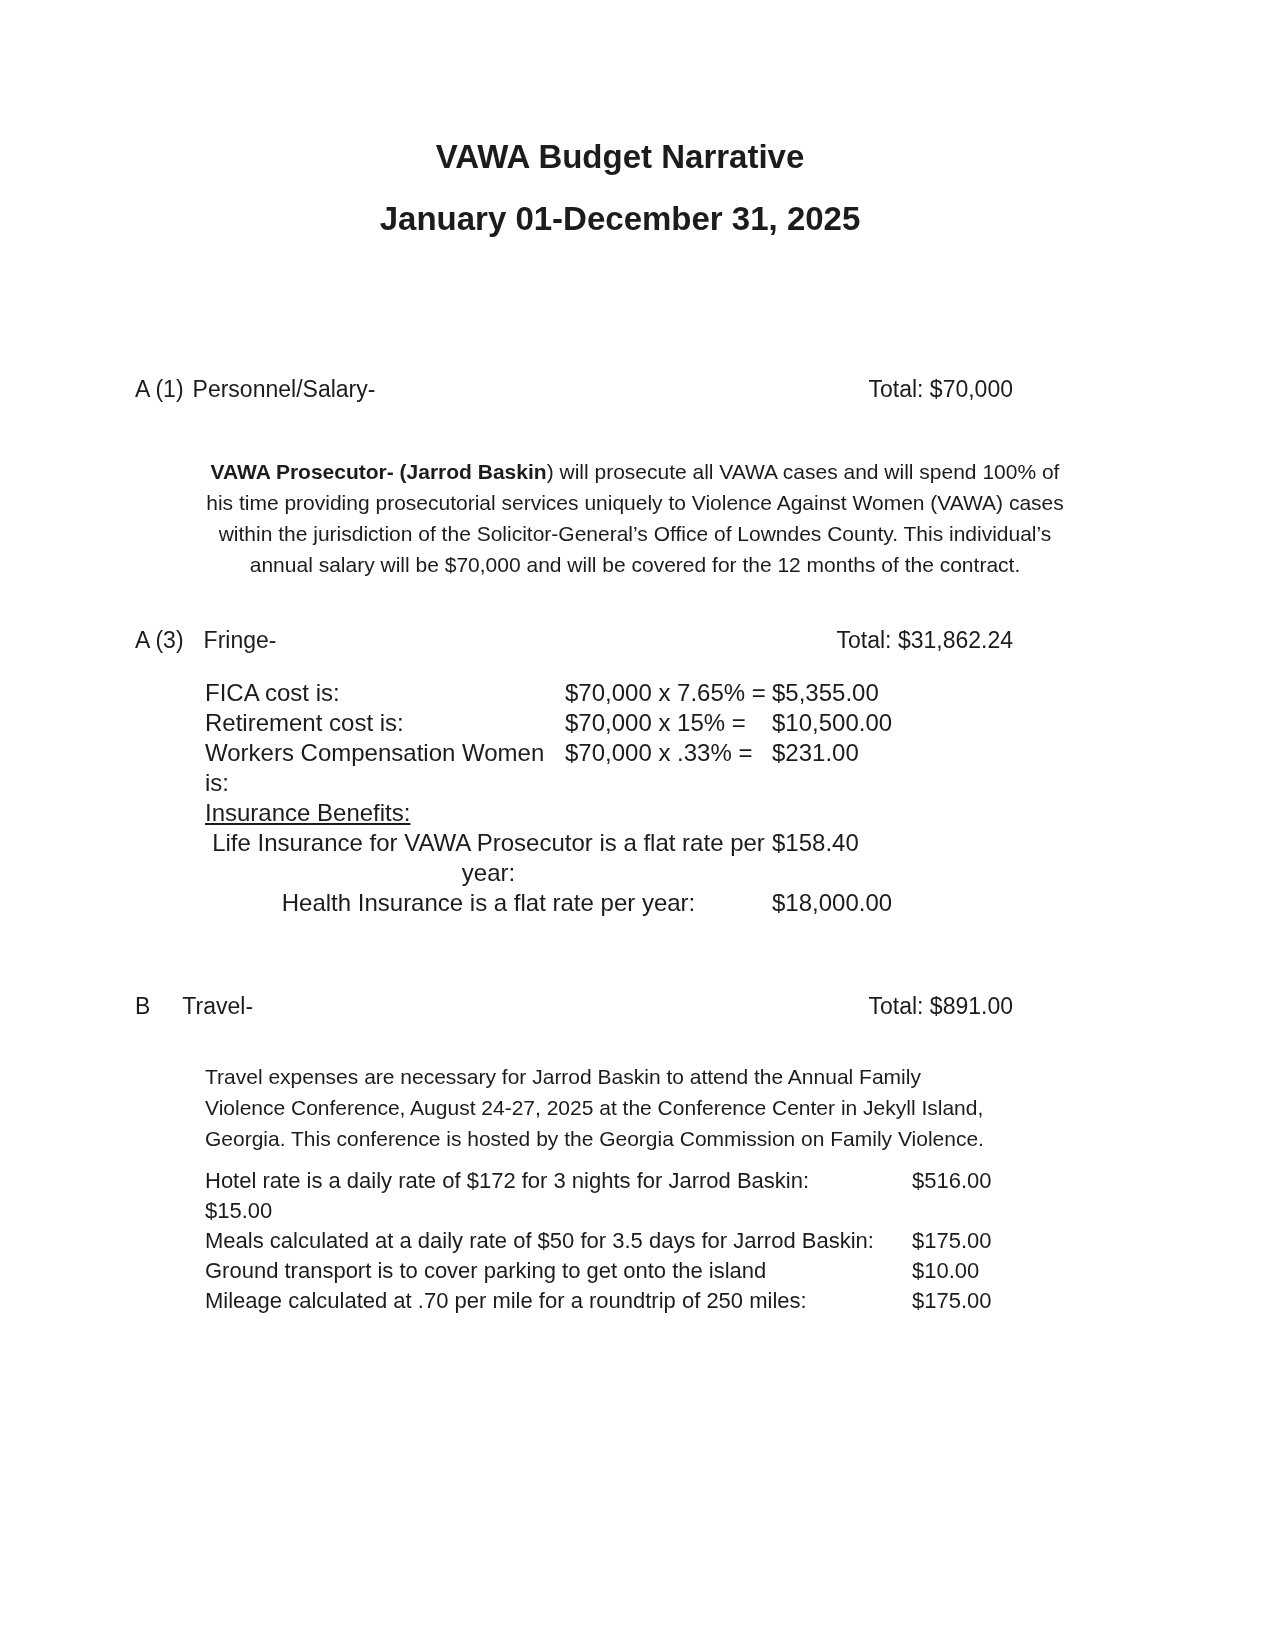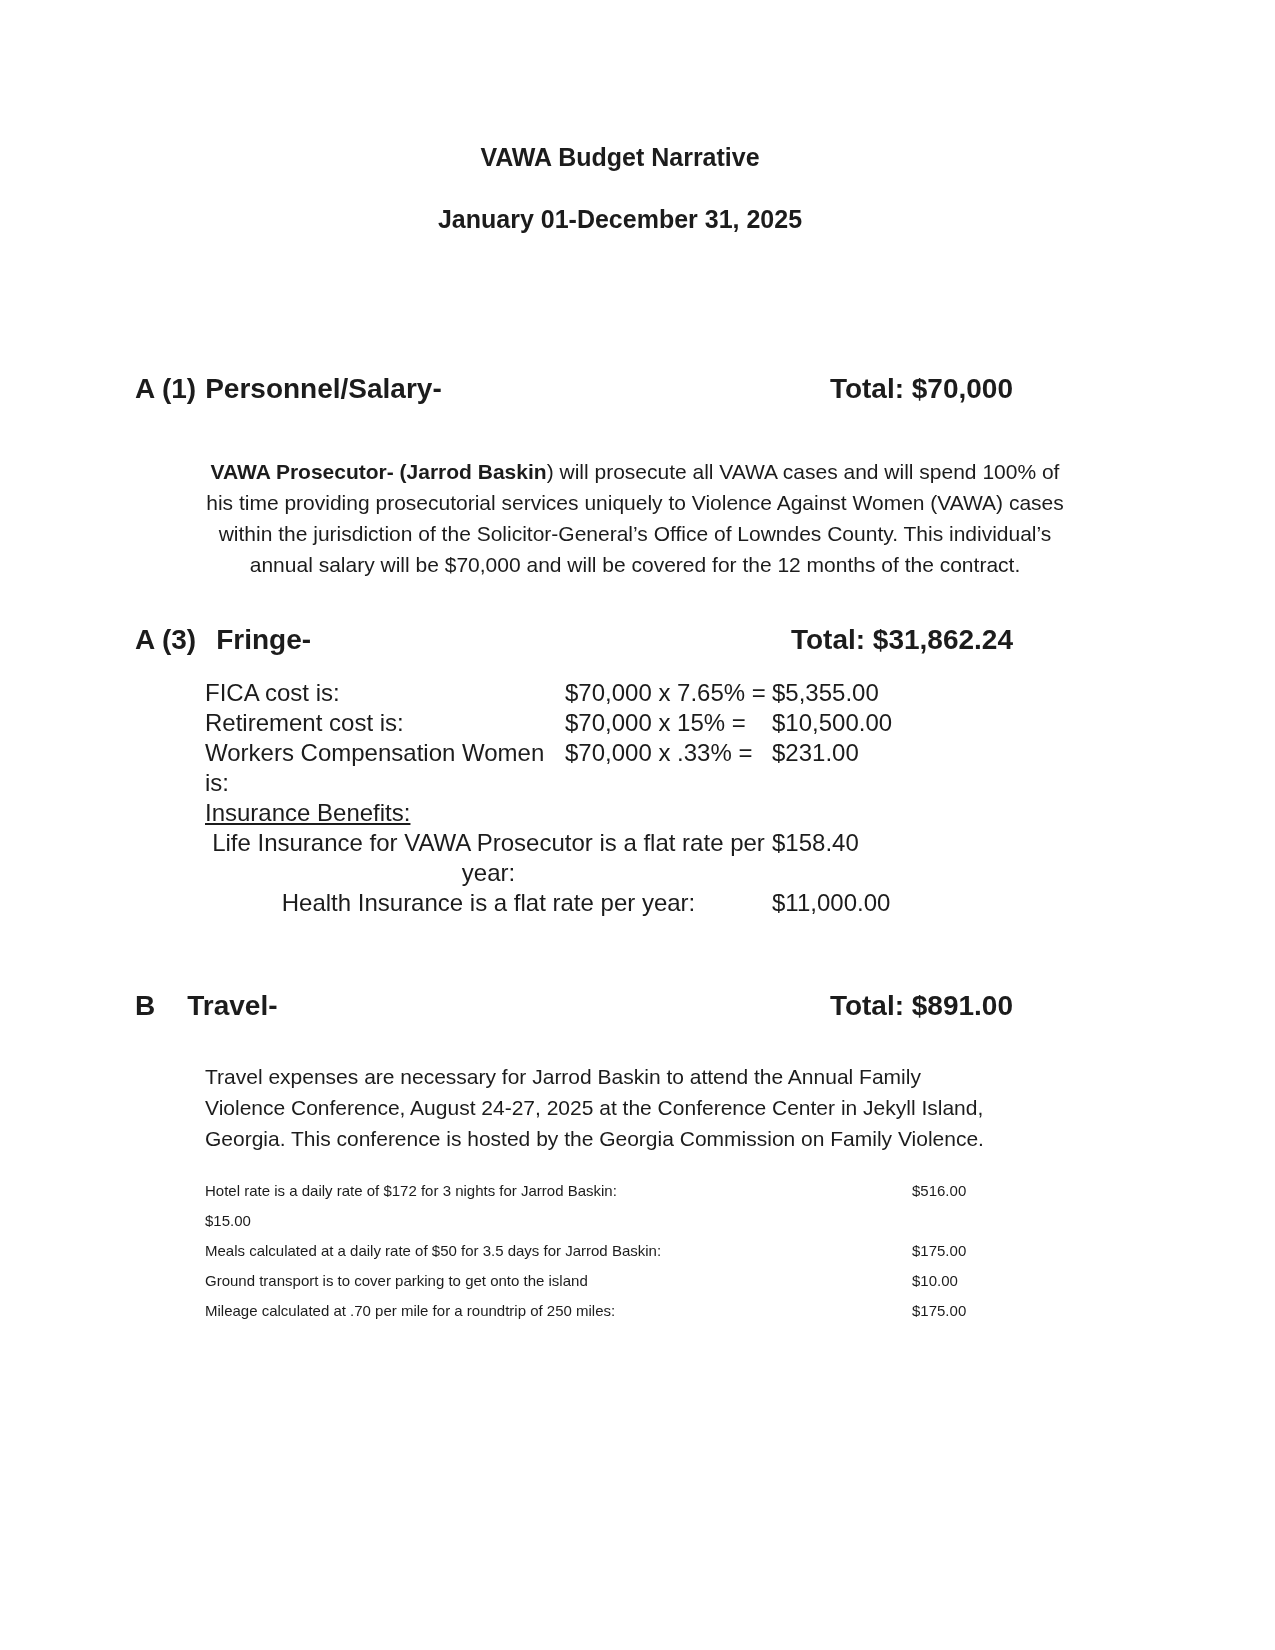--- a/index.html
+++ b/index.html
@@ -14,35 +14,35 @@
     background: #ffffff;
     box-sizing: border-box;
     padding-top: 142px;
     font-family: "Liberation Sans", sans-serif;
     color: #1c1c1c;
     overflow: hidden;
   }
   .title, .subtitle {
     margin: 0;
     text-align: center;
-    font-size: 25px;
+    font-size: 33px;
     font-weight: bold;
     line-height: 30px;
     width: 1240px;
   }
   .subtitle { margin-top: 32px; }
 
   .section-heading {
     display: flex;
     justify-content: space-between;
     align-items: flex-start;
     margin-left: 135px;
     margin-right: 262px;
-    font-size: 28px;
-    font-weight: bold;
+    font-size: 23px;
+    font-weight: normal;
     line-height: 30px;
   }
   .sec-a1 { margin-top: 140px; }
   .sec-a3 { margin-top: 45px; }
   .sec-b  { margin-top: 73px; }
   .heading-left { display: flex; }
   .gap-sm .hname { margin-left: 9px; }
   .gap-md .hname { margin-left: 20px; }
   .gap-lg .hname { margin-left: 32px; }
 
@@ -70,23 +70,23 @@
     line-height: 30px;
   }
   .fringe-row { display: flex; }
   .f-label { width: 360px; flex: none; }
   .f-calc  { width: 207px; flex: none; }
   .ins-heading { text-decoration: underline; }
   .ins-row { display: flex; }
   .ins-label { width: 567px; flex: none; text-align: center; }
 
   .travel-table {
-    margin-top: 22px;
+    margin-top: 12px;
     margin-left: 205px;
-    font-size: 15px;
+    font-size: 22px;
     line-height: 30px;
   }
   .travel-row { display: flex; }
   .t-label { width: 707px; flex: none; }
 </style>
 </head>
 <body>
 
 <div class="doc">
 
@@ -127,21 +127,21 @@
       <span class="f-calc">$70,000 x .33% =</span>
       <span class="f-amount">$231.00</span>
     </div>
     <div class="ins-heading">Insurance Benefits:</div>
     <div class="ins-row">
       <span class="ins-label">Life Insurance for VAWA Prosecutor is a flat rate per year:</span>
       <span class="ins-amount">$158.40</span>
     </div>
     <div class="ins-row">
       <span class="ins-label">Health Insurance is a flat rate per year:</span>
-      <span class="ins-amount">$11,000.00</span>
+      <span class="ins-amount">$18,000.00</span>
     </div>
   </div>
 
   <div class="section-heading sec-b gap-lg">
     <div class="heading-left">
       <span>B</span>
       <span class="hname">Travel-</span>
     </div>
     <div class="heading-total">Total: $891.00</div>
   </div>

